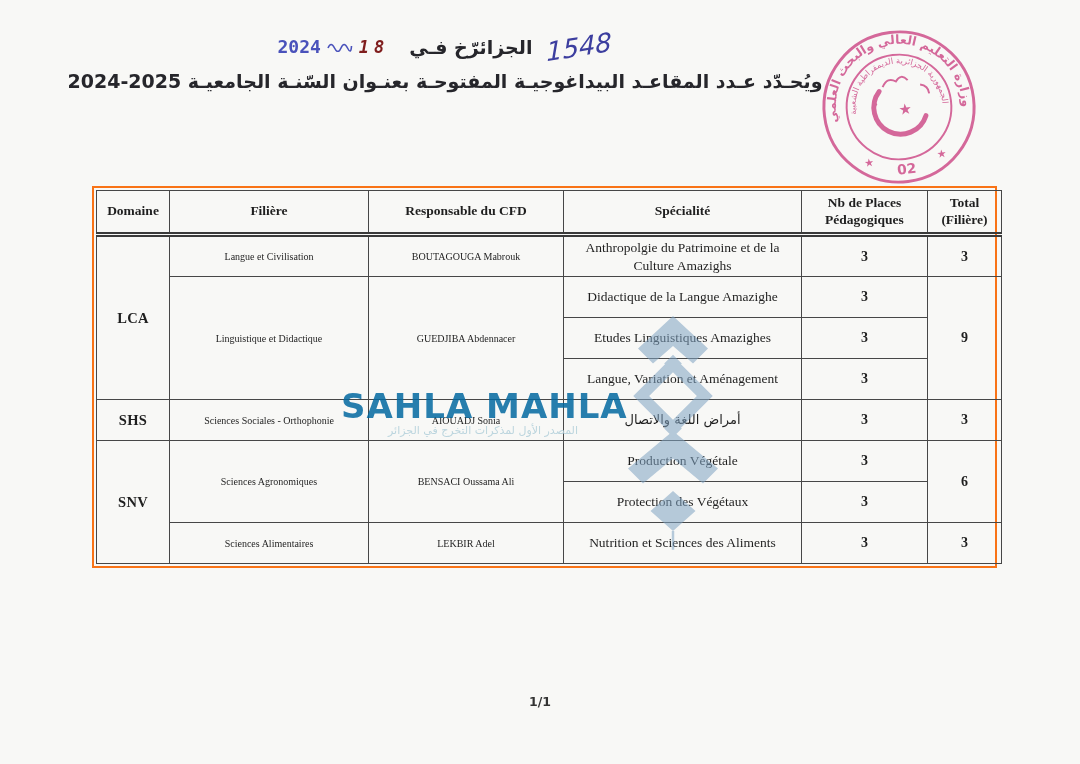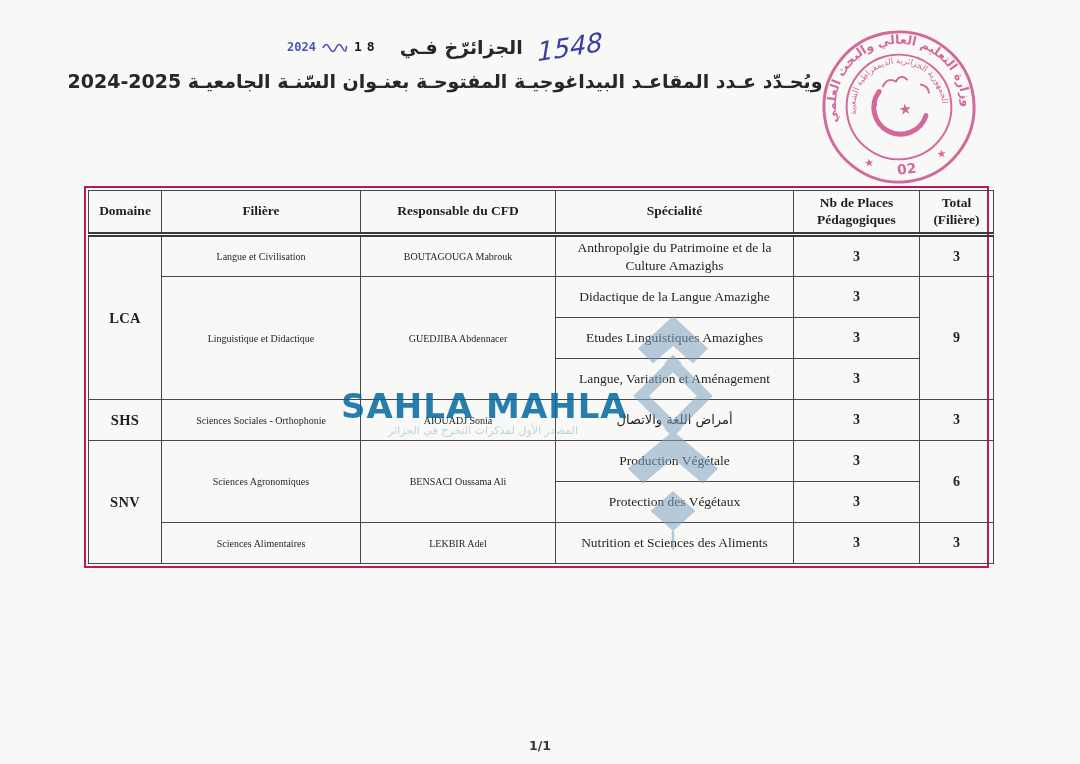--- a/index.html
+++ b/index.html
@@ -22,33 +22,33 @@
     z-index:2;
   }
   .h-line{line-height:34px;font-size:19px;}
   .h-line.l1{display:flex;justify-content:center;align-items:center;gap:14px;direction:rtl;}
   .hand{
     font-size:26px;color:#3c3e9f;font-style:italic;font-weight:normal;
     transform:rotate(-9deg) skewX(-8deg);display:inline-block;
     font-family:"DejaVu Sans", sans-serif;
   }
   .date-group{display:flex;direction:rtl;align-items:center;gap:6px;margin-right:6px;}
-  .date-day{font-size:13px;color:#0f172a;letter-spacing:5px;font-family:"DejaVu Sans Mono", monospace;}
-  .date-year{font-size:12px;color:#4a52bb;font-family:"DejaVu Sans Mono", monospace;}
+  .date-day{font-size:17px;color:#7f1d1d;letter-spacing:5px;font-family:"DejaVu Sans Mono", monospace;font-style:italic;}
+  .date-year{font-size:18px;color:#4a52bb;font-family:"DejaVu Sans Mono", monospace;}
 
   
   .stamp{
     position:absolute;left:820px;top:28px;width:158px;height:158px;
     z-index:3;transform:rotate(-7deg);opacity:.88;
   }
 
   
   .table-wrap{
-    position:absolute;left:84px;top:186px;width:905px;
-    border:2px solid #be185d;padding:2px;background:transparent;
+    position:absolute;left:92px;top:186px;width:905px;
+    border:2px solid #f97316;padding:2px;background:transparent;
     z-index:1;box-sizing:border-box;
   }
   table{
     border-collapse:collapse;table-layout:fixed;width:100%;
     font-family:"Liberation Serif", serif;
   }
   th,td{
     border:1.5px solid #474747;
     text-align:center;vertical-align:middle;
     padding:2px 5px;color:#1f1f1f;
@@ -75,21 +75,21 @@
     position:absolute;left:352px;top:424px;width:262px;text-align:center;
     direction:rtl;font-family:"DejaVu Sans", sans-serif;
     font-size:11px;color:#b6d2dc;opacity:.9;
   }
   .wm-logo{position:absolute;left:598px;top:316px;}
 
   
   .page-number{
     position:absolute;left:0;right:0;top:694px;text-align:center;
     font-family:"DejaVu Sans", sans-serif;font-weight:bold;
-    font-size:12.5px;color:#333;z-index:2;margin-top:44px;
+    font-size:12.5px;color:#333;z-index:2;
   }
 </style>
 </head>
 <body>
 
 <div class="page">
 
   <header class="doc-header">
     <div class="h-line l1">
       <span class="hand">1548</span>

